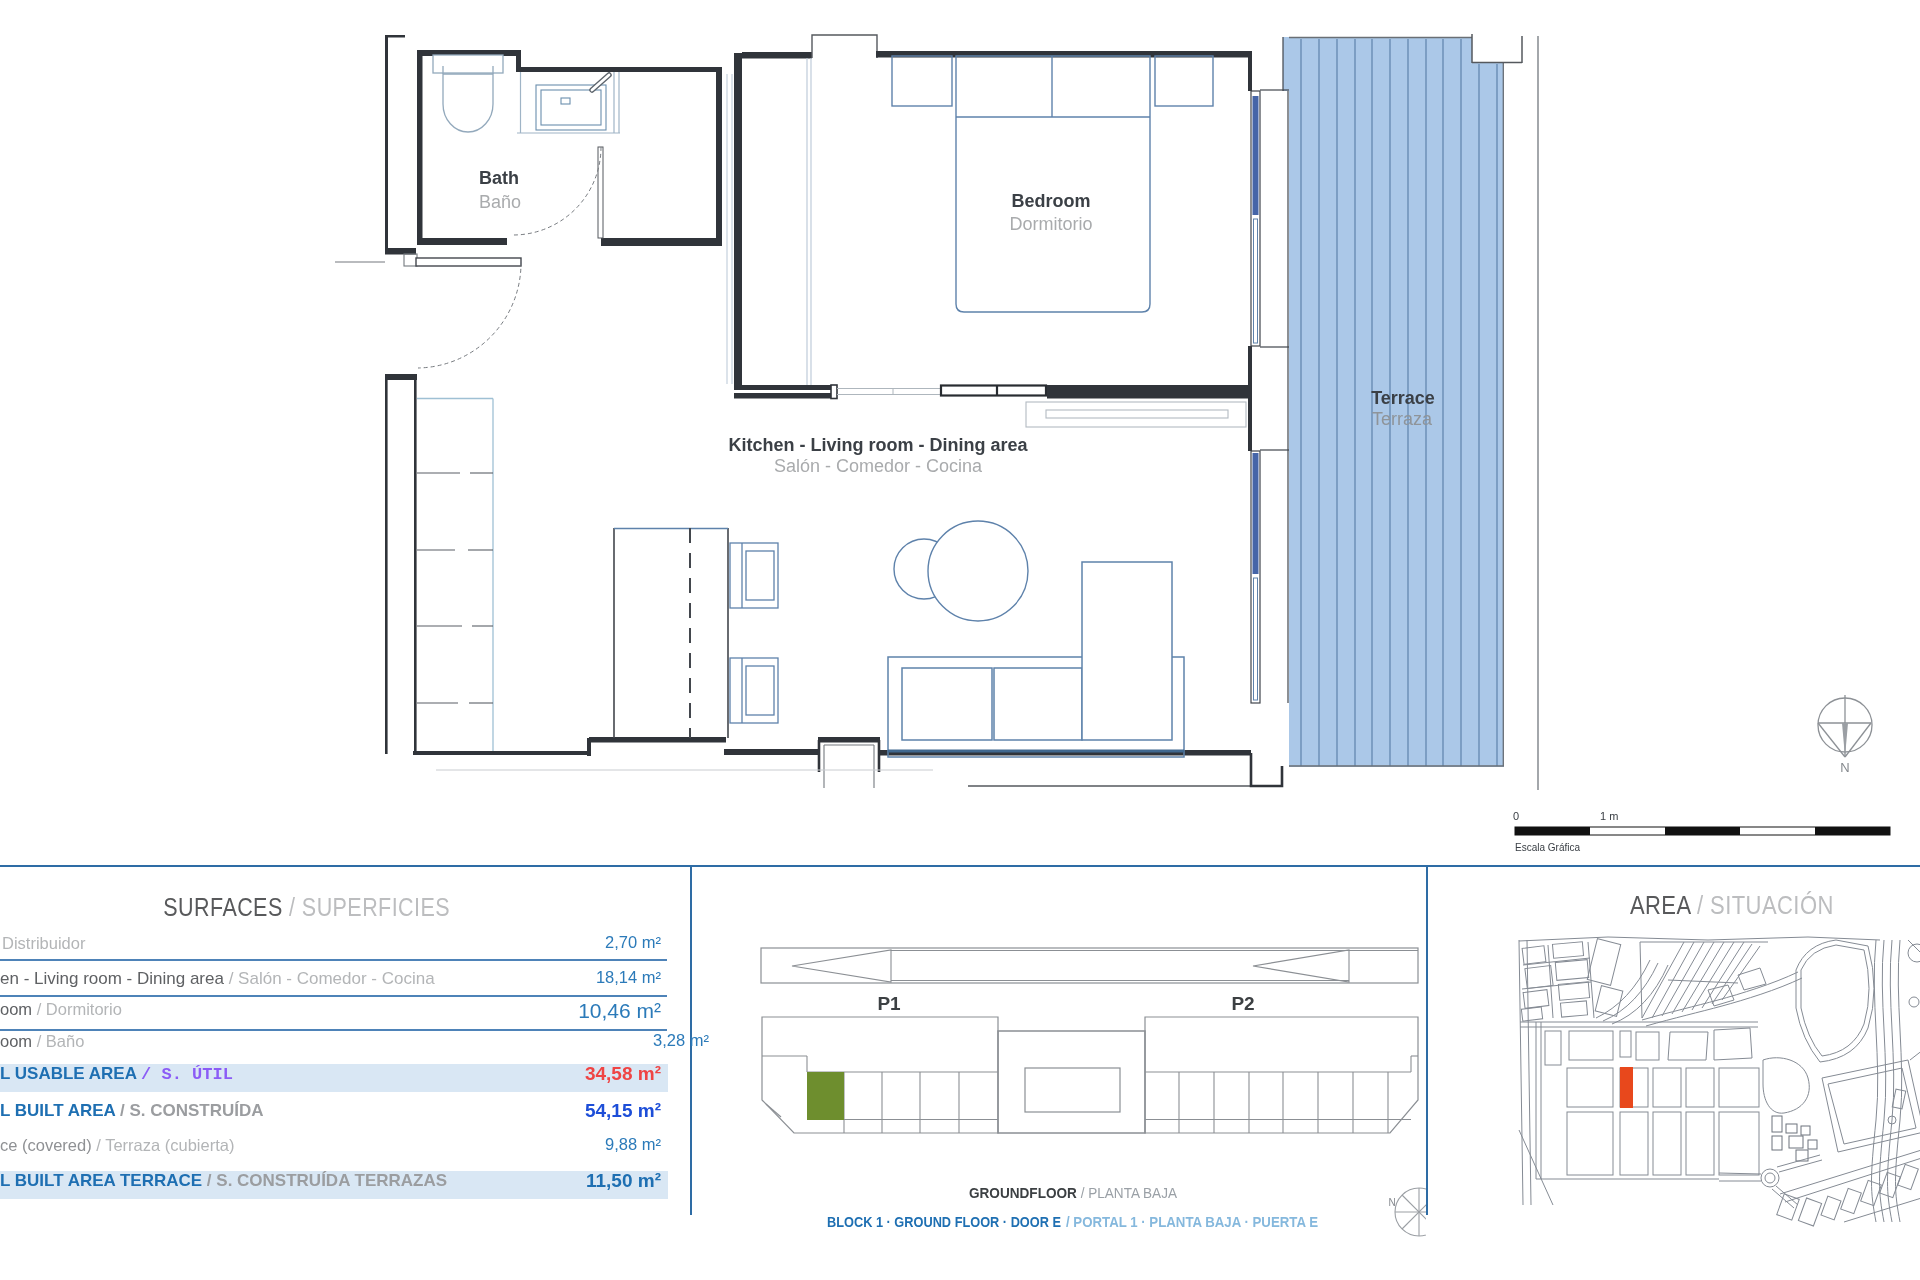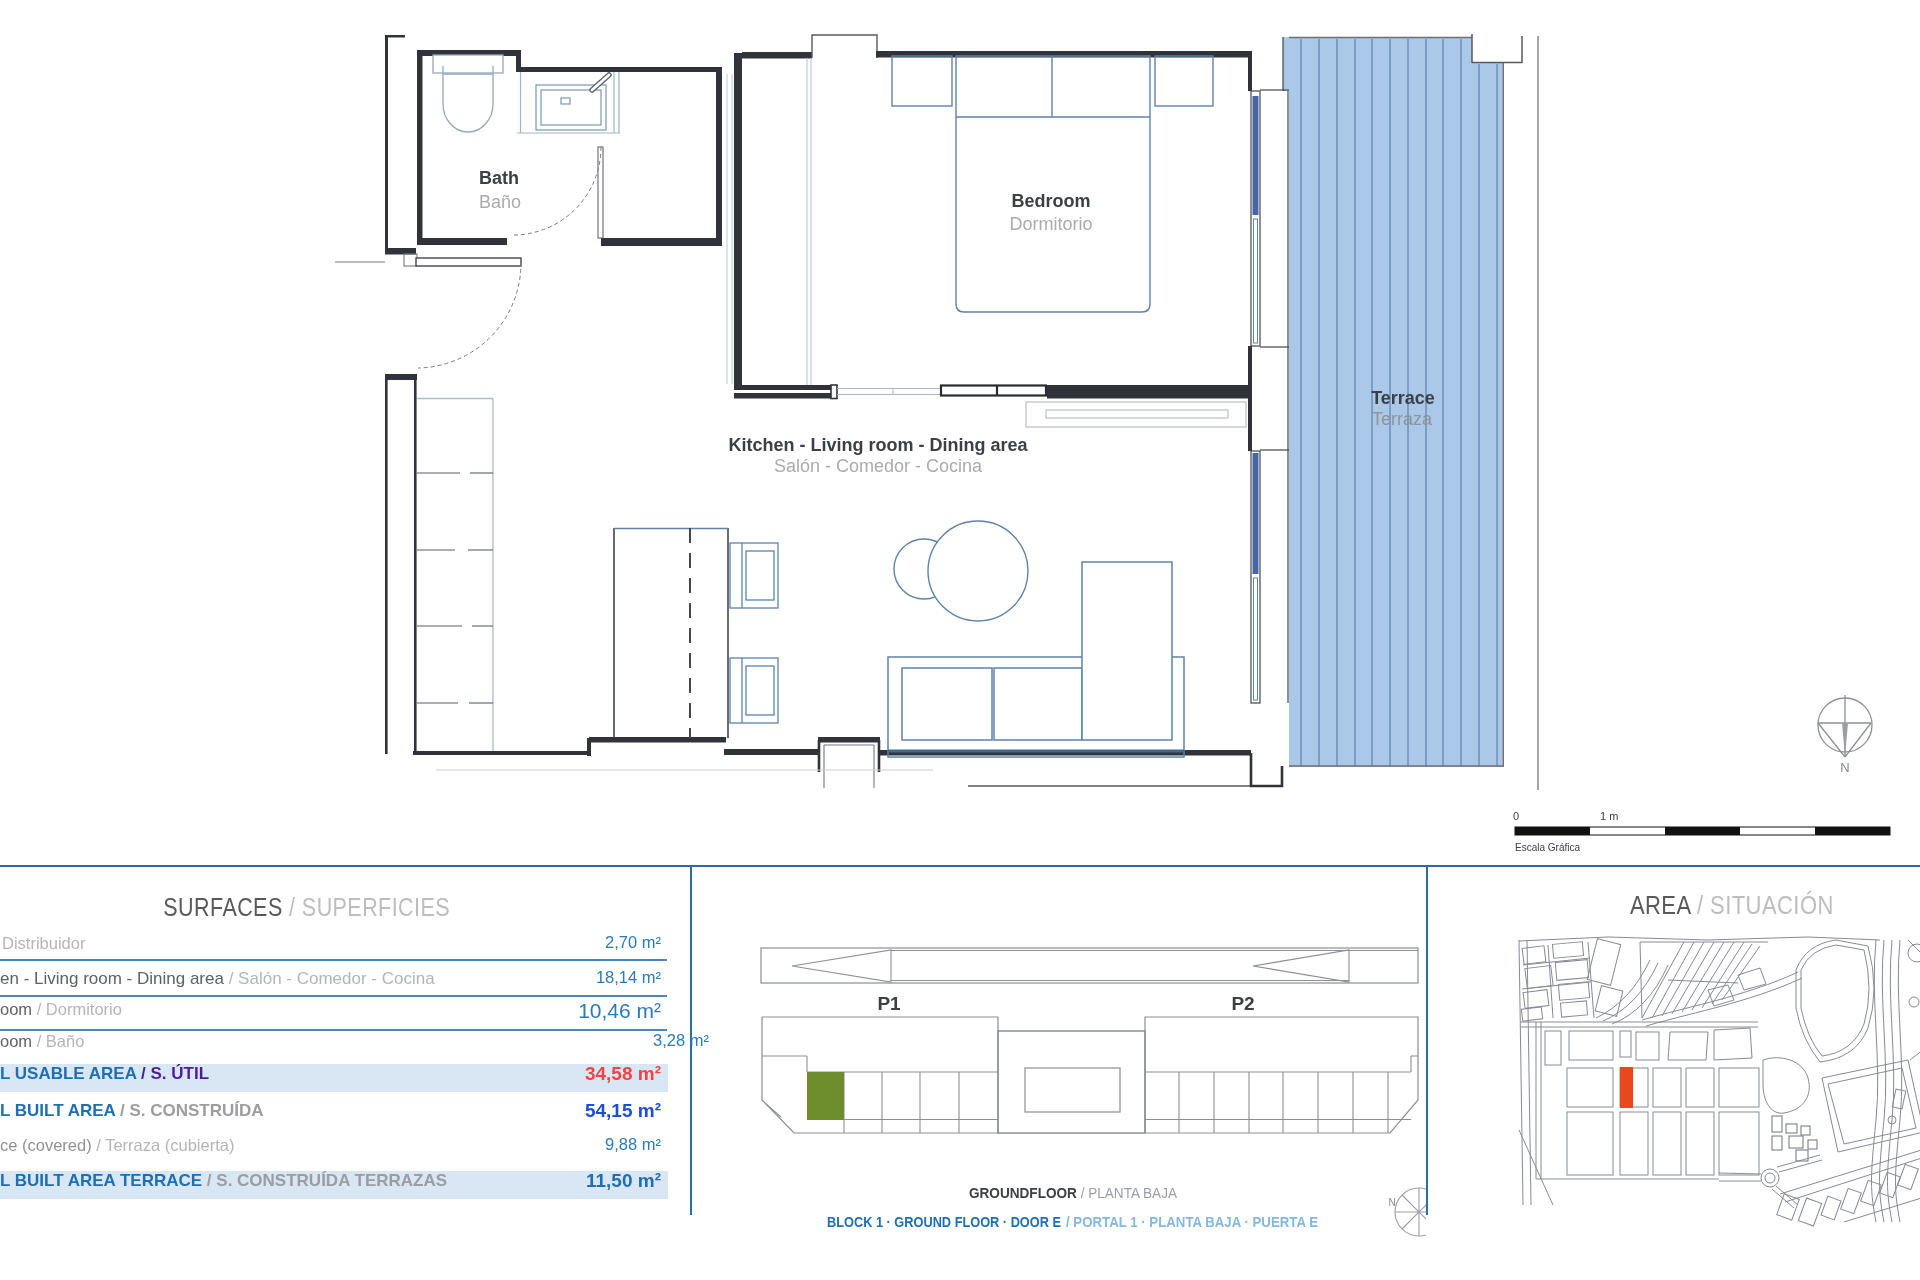--- a/index.html
+++ b/index.html
@@ -329,21 +329,21 @@
 
   <div class="abs" style="left:0;top:102px;font-size:17px;color:#5f6164;">en - Living room - Dining area <span style="color:#b3b5b7;">/ Salón - Comedor - Cocina</span></div>
   <div class="abs" style="left:0;top:101px;width:661px;text-align:right;font-size:16.5px;color:#2b7ab9;">18,14 m²</div>
 
   <div class="abs" style="left:0;top:133px;font-size:16.5px;color:#5f6164;">oom <span style="color:#b3b5b7;">/ Dormitorio</span></div>
   <div class="abs" style="left:0;top:132px;width:661px;text-align:right;font-size:21px;color:#2b7ab9;">10,46 m²</div>
 
   <div class="abs" style="left:0;top:165px;font-size:16.5px;color:#5f6164;">oom <span style="color:#b3b5b7;">/ Baño</span></div>
   <div class="abs" style="left:0;top:164px;width:661px;text-align:right;font-size:16.5px;color:#2b7ab9;margin-left:48px;">3,28 m²</div>
 
-  <div class="abs" style="left:0;top:197px;font-size:17px;font-weight:700;color:#1e6fb2;">L USABLE AREA <span style="color:#4c1d95;">/ S. ÚTIL</span></div>
+  <div class="abs" style="left:0;top:197px;font-size:17px;font-weight:700;color:#1e6fb2;">L USABLE AREA <span style="color:#8b5cf6;font-family:Liberation Mono, monospace;">/ S. ÚTIL</span></div>
   <div class="abs" style="left:0;top:196px;width:661px;text-align:right;font-size:19px;font-weight:700;color:#ef4444;">34,58 m²</div>
 
   <div class="abs" style="left:0;top:234px;font-size:17px;font-weight:700;color:#1e6fb2;">L BUILT AREA <span style="color:#9b9da0;">/ S. CONSTRUÍDA</span></div>
   <div class="abs" style="left:0;top:233px;width:661px;text-align:right;font-size:19px;font-weight:700;color:#1d4ed8;">54,15 m²</div>
 
   <div class="abs" style="left:0;top:269px;font-size:16.5px;color:#8f9194;">ce (covered) <span style="color:#b3b5b7;">/ Terraza (cubierta)</span></div>
   <div class="abs" style="left:0;top:268px;width:661px;text-align:right;font-size:16.5px;color:#2b7ab9;">9,88 m²</div>
 
   <div class="abs" style="left:0;top:304px;font-size:17px;font-weight:700;color:#1e6fb2;">L BUILT AREA TERRACE <span style="color:#9b9da0;">/ S. CONSTRUÍDA TERRAZAS</span></div>
   <div class="abs" style="left:0;top:303px;width:661px;text-align:right;font-size:19px;font-weight:700;color:#1e6fb2;">11,50 m²</div>

